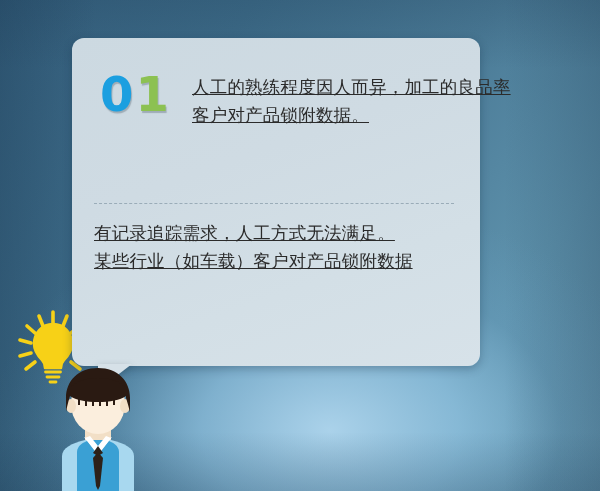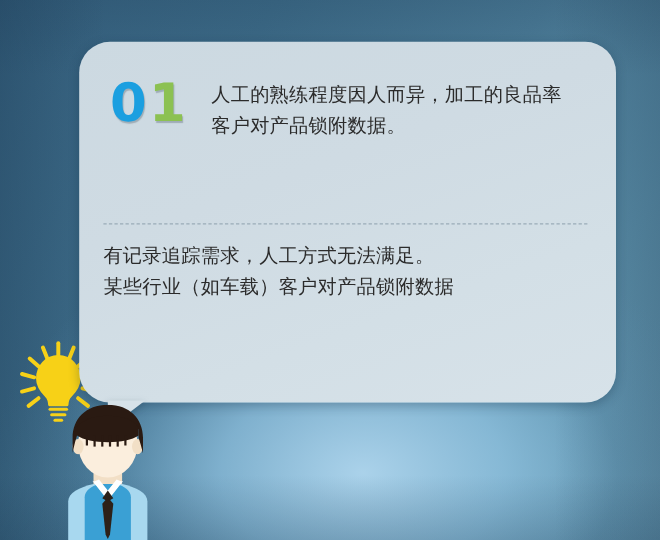--- a/index.html
+++ b/index.html
@@ -22,22 +22,22 @@
     background:
       linear-gradient(to right, rgba(25,55,80,0.32) 0%, rgba(25,55,80,0.0) 16%, rgba(25,55,80,0.0) 84%, rgba(25,55,80,0.30) 100%),
       linear-gradient(to bottom, rgba(25,55,80,0.20) 0%, rgba(25,55,80,0.0) 14%, rgba(25,55,80,0.0) 88%, rgba(25,55,80,0.22) 100%);
     pointer-events:none;
   }
 
   
   #bubble {
     position:absolute;
     left:72px; top:38px;
-    width:488px; height:328px;
-    border-radius:28px;
+    width:408px; height:328px;
+    border-radius:12px;
     background:linear-gradient(160deg, #ccd9e1 0%, #cfdbe3 38%, #d3dfe6 70%, #d7e2e9 100%);
     box-shadow: 0 3px 10px rgba(14,38,58,0.30);
   }
   #bubble-tail {
     position:absolute;
     left:98px; top:364px;
     width:0; height:0;
     border-left:0 solid transparent;
     border-right:34px solid transparent;
     border-top:26px solid #d6e1e8;
@@ -75,20 +75,21 @@
   .num .d1 { color:#1b9fe0; }
   .num .d2 { color:#8cc152; }
 
   .txt {
     flex:1 1 auto;
     color:#2b2b2b;
     font-size:17.5px;
     line-height:1.62;
     padding-top:9px;
     letter-spacing:0.2px;
+    text-decoration:underline;
   }
   .txt .ln { display:block; white-space:nowrap; }
 
   
   #bulb { position:absolute; left:8px; top:306px; width:86px; height:84px; }
 
   
   #person { position:absolute; left:28px; top:368px; width:140px; height:123px; }
 </style>
 </head>

